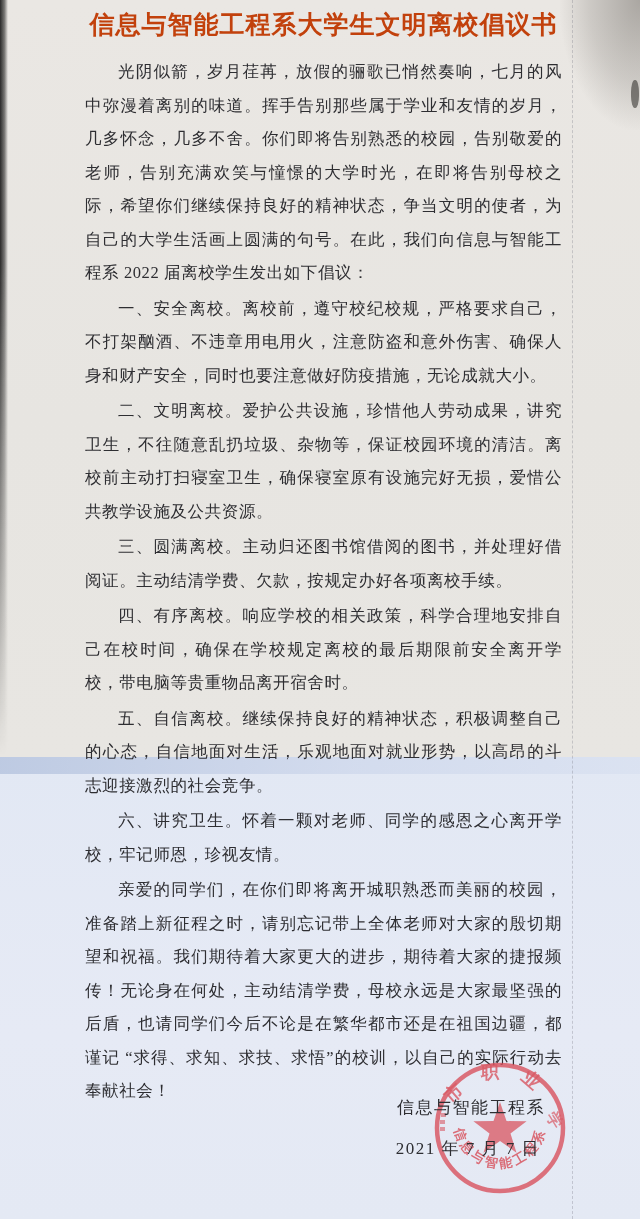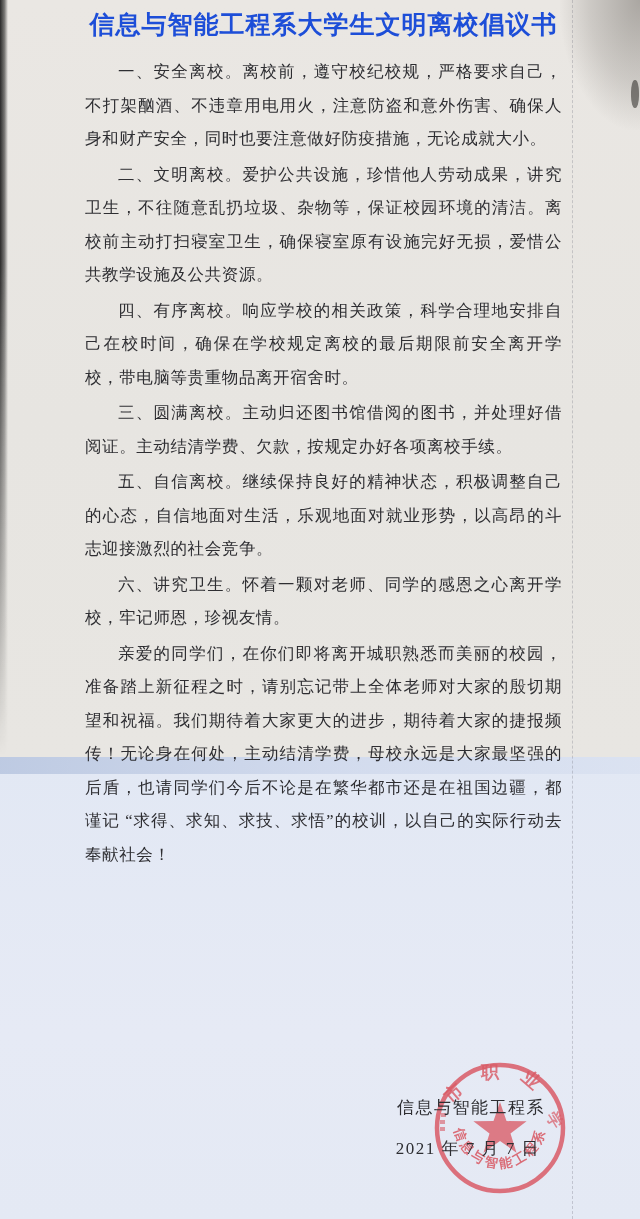--- a/index.html
+++ b/index.html
@@ -23,21 +23,21 @@
   .corner-tr-shade{position:absolute;right:0;top:0;width:80px;height:130px;
     background:radial-gradient(ellipse at top right,rgba(75,70,64,.4),rgba(75,70,64,.18) 45%,transparent 72%);}
   .smudge-tr{position:absolute;right:1px;top:80px;width:8px;height:28px;border-radius:45%;
     background:rgba(42,40,37,.55);}
   .fold-line{position:absolute;left:572px;top:0;width:0;height:1219px;
     border-left:1px dashed rgba(128,128,140,.35);}
   
   .content{position:absolute;left:0;top:0;width:640px;height:1219px;
     padding:8px 78px 0 85px;box-sizing:border-box;z-index:2;}
   .title{font-size:25px;font-weight:bold;text-align:center;letter-spacing:1px;
-    color:#1d4ed8;margin:0 0 14px 0;line-height:33px;}
+    color:#c2410c;margin:0 0 14px 0;line-height:33px;}
   .body-par{margin:2px 0;font-size:16.5px;line-height:33.5px;letter-spacing:.6px;
     text-align:justify;text-indent:2em;}
   .lead{font-weight:normal;}
   .sig{position:absolute;top:1096px;right:95px;font-size:17px;letter-spacing:1.5px;z-index:4;}
   .date{position:absolute;top:1137px;right:100px;font-size:17px;letter-spacing:1.5px;z-index:4;}
   
   .seal{position:absolute;left:425px;top:1053px;z-index:3;opacity:.92;}
 </style>
 </head>
 <body>
@@ -48,28 +48,29 @@
   <div class="bg-bottom"></div>
   <div class="bg-band"></div>
   <div class="edge-left-shadow"></div>
   <div class="corner-tr-shade"></div>
   <div class="smudge-tr"></div>
   <div class="fold-line"></div>
 
   <div class="content">
     <h1 class="title">信息与智能工程系大学生文明离校倡议书</h1>
 
+    <p class="body-par">光阴似箭，岁月荏苒，放假的骊歌已悄然奏响，七月的风中弥漫着离别的味道。挥手告别那些属于学业和友情的岁月，几多怀念，几多不舍。你们即将告别熟悉的校园，告别敬爱的老师，告别充满欢笑与憧憬的大学时光，在即将告别母校之际，希望你们继续保持良好的精神状态，争当文明的使者，为自己的大学生活画上圆满的句号。在此，我们向信息与智能工程系 2022 届离校学生发出如下倡议：</p>
 
     <p class="body-par"><span class="lead">一、安全离校。</span><span>离校前，遵守校纪校规，严格要求自己，不打架酗酒、不违章用电用火，注意防盗和意外伤害、确保人身和财产安全，同时也要注意做好防疫措施，无论成就大小。</span></p>
 
     <p class="body-par"><span class="lead">二、文明离校。</span><span>爱护公共设施，珍惜他人劳动成果，讲究卫生，不往随意乱扔垃圾、杂物等，保证校园环境的清洁。离校前主动打扫寝室卫生，确保寝室原有设施完好无损，爱惜公共教学设施及公共资源。</span></p>
 
+    <p class="body-par"><span class="lead">三、圆满离校。</span><span>主动归还图书馆借阅的图书，并处理好借阅证。主动结清学费、欠款，按规定办好各项离校手续。</span></p>
+
     <p class="body-par"><span class="lead">四、有序离校。</span><span>响应学校的相关政策，科学合理地安排自己在校时间，确保在学校规定离校的最后期限前安全离开学校，带电脑等贵重物品离开宿舍时。</span></p>
-
-    <p class="body-par"><span class="lead">三、圆满离校。</span><span>主动归还图书馆借阅的图书，并处理好借阅证。主动结清学费、欠款，按规定办好各项离校手续。</span></p>
 
     <p class="body-par"><span class="lead">五、自信离校。</span><span>继续保持良好的精神状态，积极调整自己的心态，自信地面对生活，乐观地面对就业形势，以高昂的斗志迎接激烈的社会竞争。</span></p>
 
     <p class="body-par"><span class="lead">六、讲究卫生。</span><span>怀着一颗对老师、同学的感恩之心离开学校，牢记师恩，珍视友情。</span></p>
 
     <p class="body-par">亲爱的同学们，在你们即将离开城职熟悉而美丽的校园，准备踏上新征程之时，请别忘记带上全体老师对大家的殷切期望和祝福。我们期待着大家更大的进步，期待着大家的捷报频传！无论身在何处，主动结清学费，母校永远是大家最坚强的后盾，也请同学们今后不论是在繁华都市还是在祖国边疆，都谨记 “求得、求知、求技、求悟”的校训，以自己的实际行动去奉献社会！</p>
   </div>
 
   <div class="sig">信息与智能工程系</div>
   <div class="date">2021 年 7 月 7 日</div>

